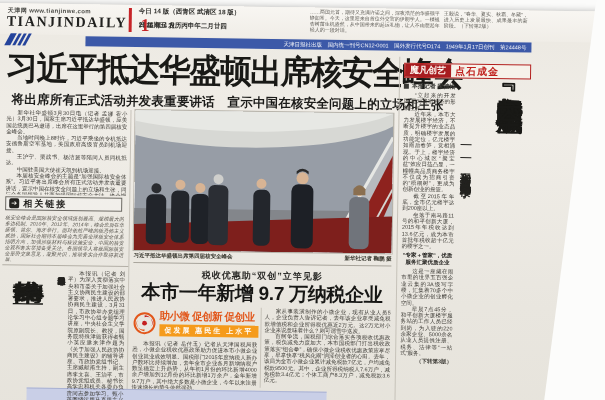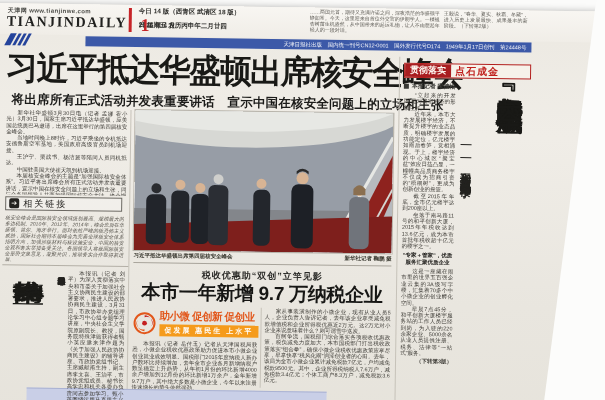--- a/index.html
+++ b/index.html
@@ -46,21 +46,21 @@
   .rule-v-tax{left:273px;top:301px;height:80px;}
   .rule-h-left{left:14px;top:261px;width:126px;}
   .rule-caption{left:145px;top:257px;width:258px;background:#a8a49b;}
   .btxt{font-size:5.5px;line-height:6.3px;color:#3d3b36;text-align:justify;overflow:hidden;}
   .btxt p{position:static;margin:0;text-indent:2em;}
   .left-article{left:16px;top:106px;width:121px;height:85px;}
   .related-box{left:16px;top:193px;width:117px;height:14px;border:1px solid #6b6862;
                display:flex;align-items:center;gap:4px;padding-left:3px;background:rgba(255,255,255,.25);}
   .related-box .arr{position:static;width:10px;height:10px;background:#23221f;border-radius:2px;
                color:#f2f0ea;font-size:7px;line-height:10px;text-align:center;}
-  .related-box .lbl{position:static;font-size:9px;font-weight:400;color:#23221f;letter-spacing:2px;}
+  .related-box .lbl{position:static;font-size:9px;font-weight:700;color:#23221f;letter-spacing:2px;}
   .left-italic{left:16px;top:211px;width:119px;height:47px;font-size:5px;line-height:6px;
                color:#57544d;font-style:italic;text-align:justify;overflow:hidden;}
   .photo{left:145px;top:105px;width:258px;height:140px;overflow:hidden;box-shadow:0 0 0 1px #b9b5ac;}
   .caption{left:145px;top:247px;width:258px;display:flex;justify-content:space-between;
            font-size:5.5px;font-weight:bold;color:#39382f;}
   .caption span{position:static;}
   .kicker{left:145px;top:263px;width:258px;text-align:center;font-size:9px;font-weight:800;
           color:#2b2b28;letter-spacing:1px;}
   .h2{left:145px;top:274px;width:258px;text-align:center;font-size:19px;font-weight:900;
       color:#161614;white-space:nowrap;letter-spacing:-.3px;}
@@ -213,21 +213,21 @@
   </div>
   <div class="vrule rule-v-tax"></div>
   <div class="btxt tax-colB">
     <p>家从事装潢制作的小微企业，现有从业人员5人，企业负责人告诉记者，去年该企业享受减免税款增值税和企业所得税优惠近2万元。这2万元对小企业来说意味着什么？则可谓雪中送炭。</p>
     <p>百舸争流，国税部门综合落实各项税收优惠政策，税负减免力度加大，本市国税部门打出税收政策落实“组合拳”，确保小微企业税收优惠政策应享尽享，早享快享“税风化雨”润泽创业者的心田。去年，该局为全市小微企业累计减免税款7亿元，户均减免税款9500元。其中，企业所得税纳税人7.6万户，减免税款3.4亿元；个体工商户8.3万户，减免税款3.6亿元。</p>
   </div>
 
   <div class="blue-box"></div>
 
   <div class="banner">
-    <span class="b1">贯彻落实</span>
+    <span class="b1">魔凡创艺</span>
     <span class="b2">点石成金</span>
   </div>
   <div class="byline">
     <i></i>
     <span>本报记者 宋德松</span>
   </div>
 
   <div class="btxt beacon-body">
     <p>“立起来的开发区”是对楼宇经济的形象注解。</p>
     <p>近年来，本市大力发展楼宇经济，不断提升楼宇的业态品质，明确楼宇发展的功能定位，亿元楼宇如雨后春笋，竞相涌现。于上，楼宇经济的中心城区“聚宝盆”效应日益凸显，一幢幢高品质商务楼宇不仅成为招商引资的“梧桐树”，更成为创新创业的摇篮。</p>

